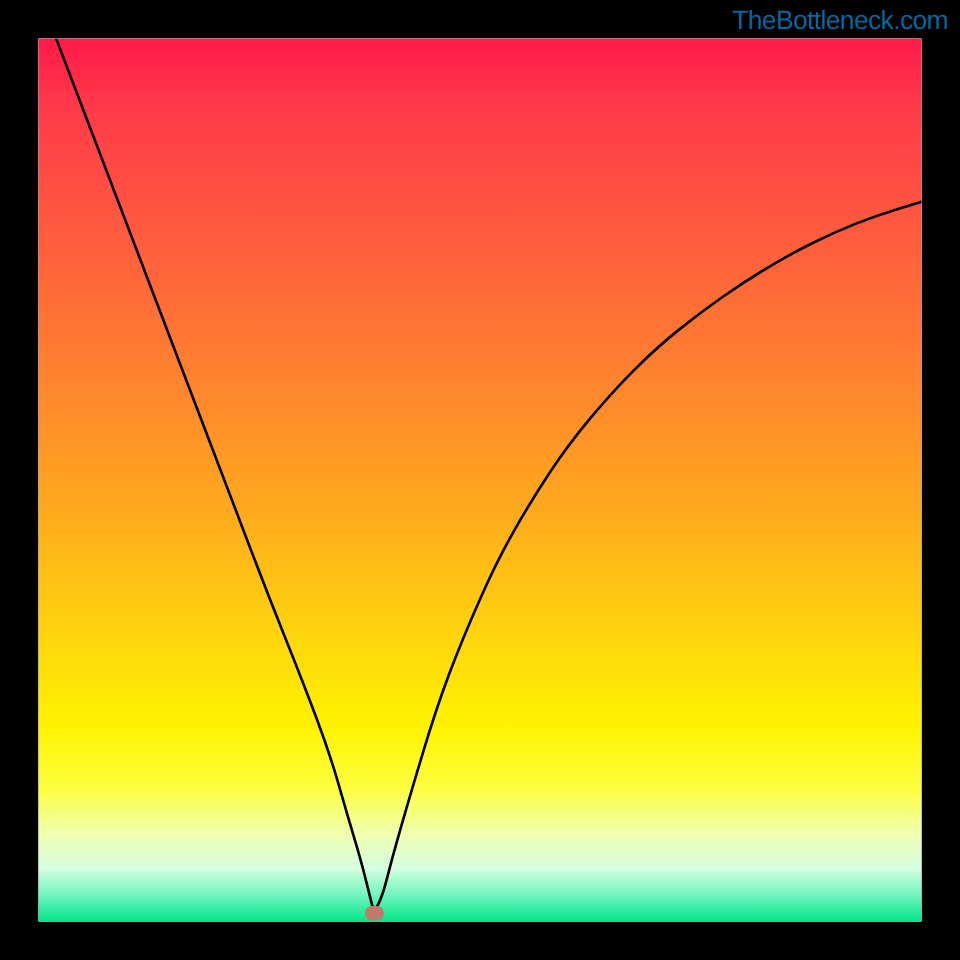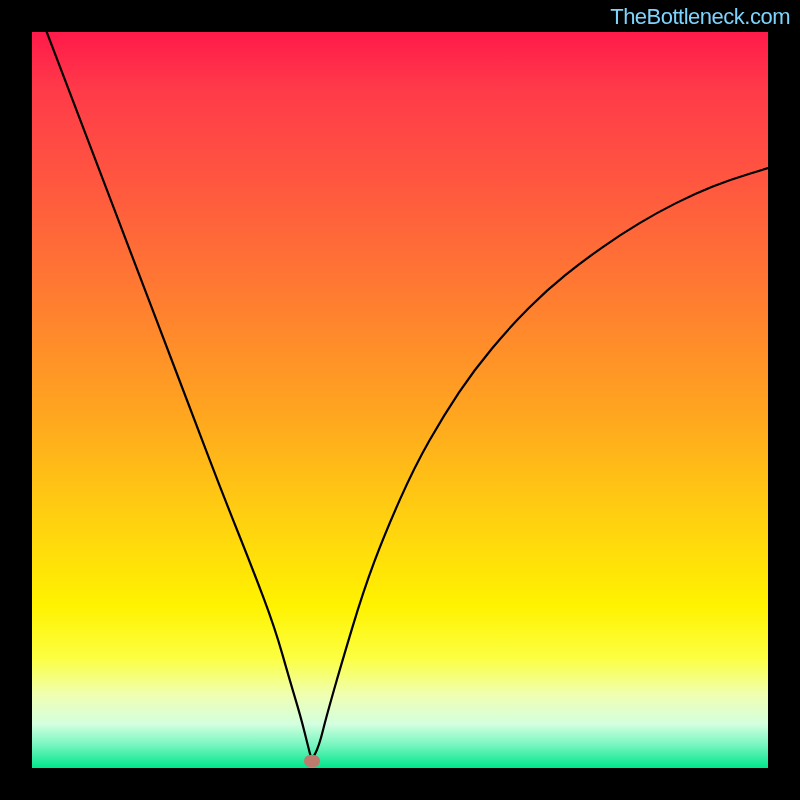--- a/index.html
+++ b/index.html
@@ -8,21 +8,21 @@
     height: 800px;
     background: #000;
     position: relative;
     font-family: Arial, sans-serif;
     overflow: hidden;
   }
   .watermark {
     position: absolute;
     top: 4px;
     right: 10px;
-    color: #7dd3fc;
+    color: #0369a1;
     font-size: 22px;
     font-weight: 500;
     letter-spacing: -0.5px;
     z-index: 10;
   }
   .plot-wrap {
     position: absolute;
     left: 32px;
     top: 32px;
     width: 736px;

